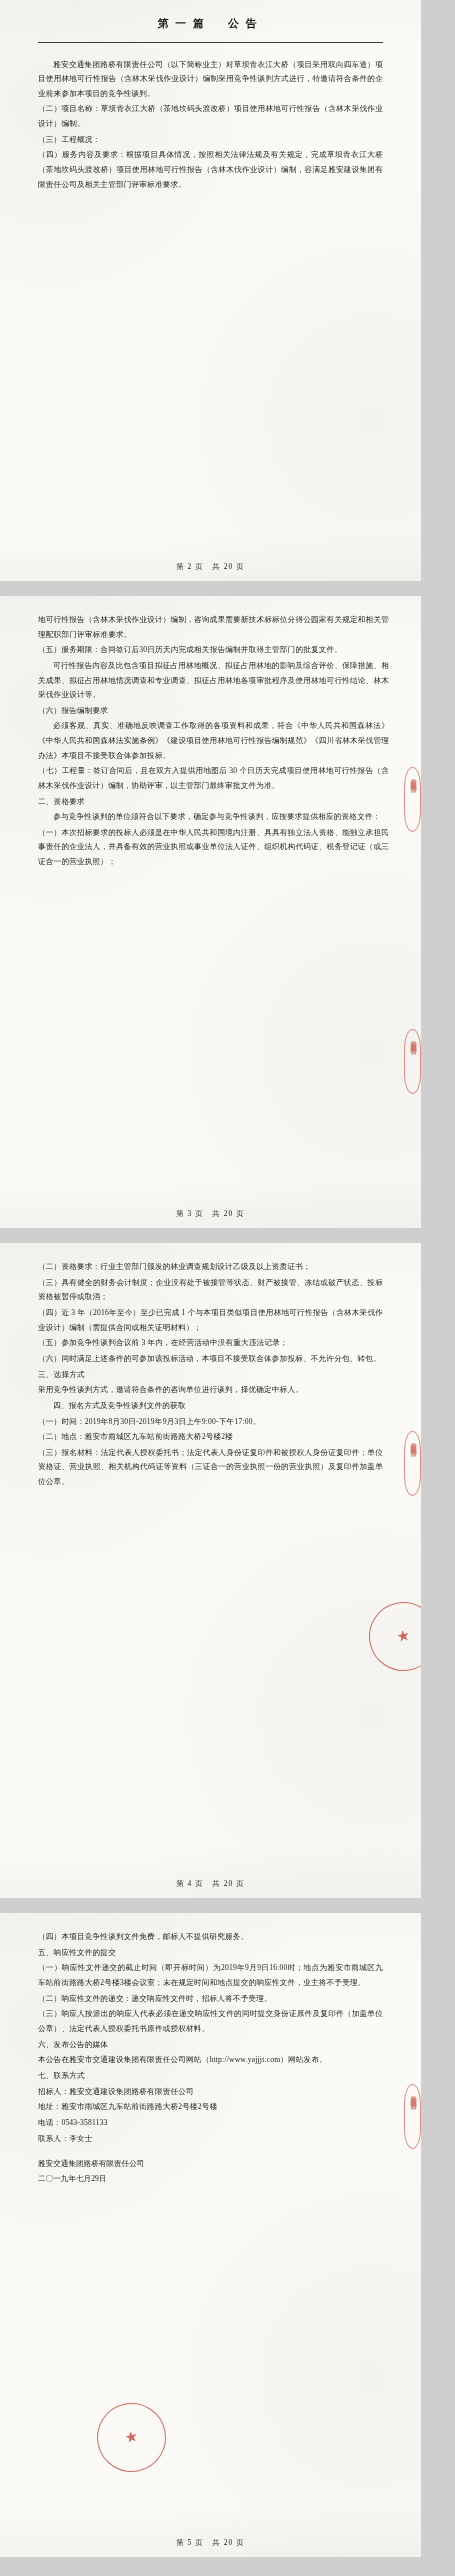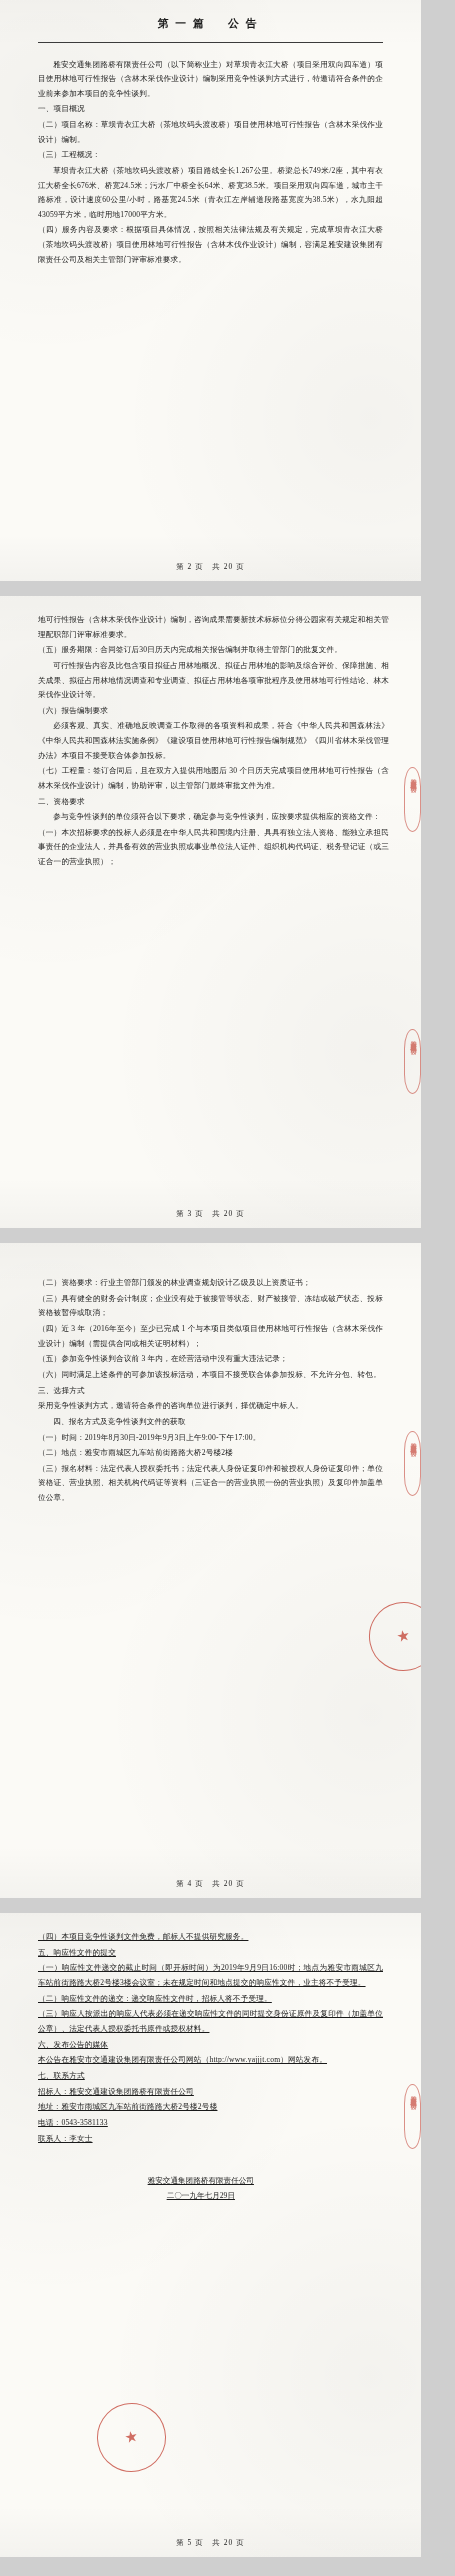--- a/index.html
+++ b/index.html
@@ -27,22 +27,22 @@
     position: relative;
     z-index: 2;
   }
   .pg-gap {
     height: 15px;
     background: #cfcfcf;
   }
   
   .p1 { width: 421px; height: 581px; padding: 15px 38px 0 38px; }
   .p2 { width: 421px; height: 632px; padding: 17px 32px 0 38px; }
-  .p3 { width: 421px; height: 655px; padding: 33px 38px 0 38px; }
-  .p4 { width: 421px; height: 644px; padding: 17px 38px 0 38px; text-decoration: underline; }
+  .p3 { width: 421px; height: 655px; padding: 17px 38px 0 38px; }
+  .p4 { width: 421px; height: 644px; padding: 17px 38px 0 38px; }
 
   .section-head {
     text-align: center;
     font-size: 10.8px;
     letter-spacing: 6.8px;
     font-weight: bold;
     margin: 2.3px 0 10.3px 0;
   }
   .hr-line {
     border-top: 0.6px solid #3b3b3b;
@@ -70,22 +70,22 @@
   .footer {
     position: absolute;
     bottom: 9px;
     left: 0;
     width: 100%;
     text-align: center;
     font-size: 7.4px;
     letter-spacing: 1.1px;
   }
   .sign-block {
-    margin-top: 27px;
-    text-align: center;
+    margin-top: 10px;
+    text-align: left;
     font-size: 7.6px;
     line-height: 2;
     padding-right: 19.4px;
   }
   
   .stamp {
     position: absolute;
     border: 1.4px solid #c0392b;
     border-radius: 50%;
     color: #c0392b;
@@ -144,24 +144,22 @@
 
 <div class="doc">
 
   <div class="page p1">
     <div class="paper-noise"></div>
     <div class="page-inner">
       <div class="section-head">第一篇　公告</div>
       <div class="hr-line"></div>
 
       <p class="b">雅安交通集团路桥有限责任公司（以下简称业主）对草坝青衣江大桥（项目采用双向四车道）项目使用林地可行性报告（含林木采伐作业设计）编制采用竞争性谈判方式进行，特邀请符合条件的企业前来参加本项目的竞争性谈判。</p>
-      <p class="b noind">一、项目概况</p>
       <p class="b noind">（二）项目名称：草坝青衣江大桥（茶地坎码头渡改桥）项目使用林地可行性报告（含林木采伐作业设计）编制。</p>
       <p class="b noind">（三）工程概况：</p>
-      <p class="b">草坝青衣江大桥（茶地坎码头渡改桥）项目路线全长1.267公里。桥梁总长749米/2座，其中有衣江大桥全长676米、桥宽24.5米；污水厂中桥全长64米、桥宽38.5米。项目采用双向四车道，城市主干路标准，设计速度60公里/小时，路基宽24.5米（青衣江左岸辅道段路基宽度为38.5米），水九阳超43059平方米，临时用地17000平方米。</p>
       <p class="b noind">（四）服务内容及要求：根据项目具体情况，按照相关法律法规及有关规定，完成草坝青衣江大桥（茶地坎码头渡改桥）项目使用林地可行性报告（含林木伐作业设计）编制，容满足雅安建设集团有限责任公司及相关主管部门评审标准要求。</p>
     </div>
     <div class="footer">第 2 页　共 20 页</div>
   </div>
 
   <div class="pg-gap"></div>
 
   <div class="page p2">
     <div class="paper-noise"></div>
     <div class="page-inner">

